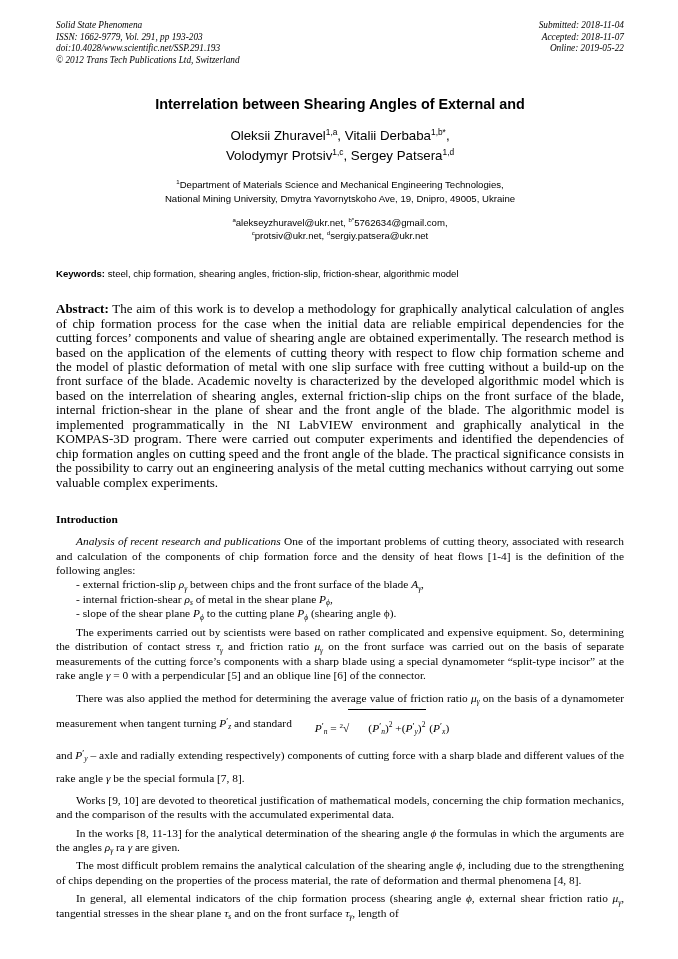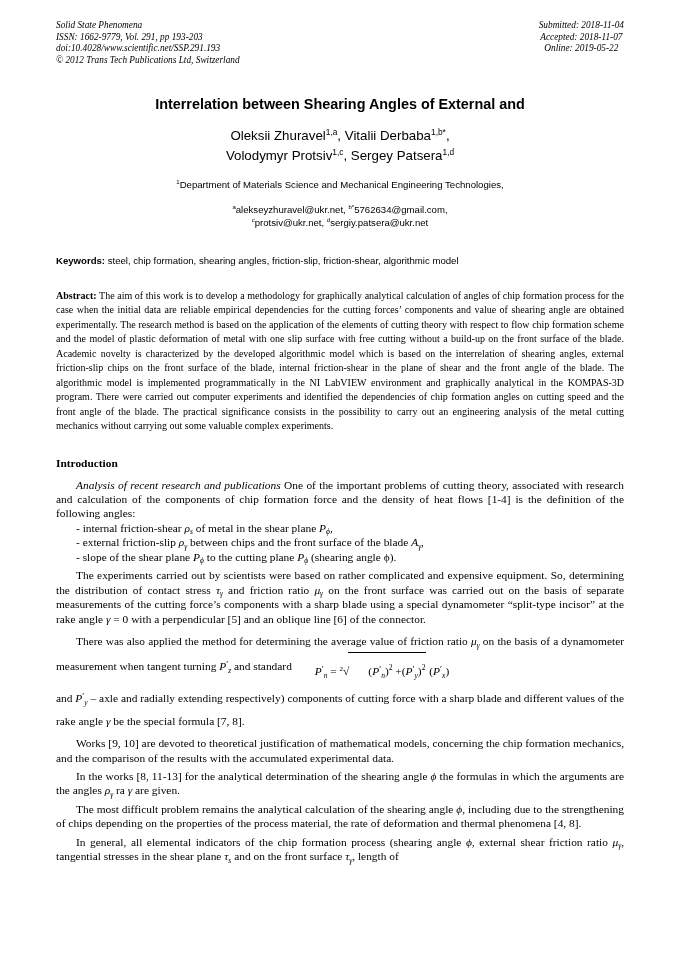--- a/index.html
+++ b/index.html
@@ -24,21 +24,21 @@
     display: flex;
     justify-content: space-between;
     align-items: flex-start;
     font-family: "Liberation Serif", serif;
     font-style: italic;
     font-size: 9.3px;
     line-height: 11.6px;
     margin-bottom: 2px;
   }
   .jhead .left  { text-align: left; }
-  .jhead .right { text-align: center; white-space: nowrap; }
+  .jhead .right { text-align: right; white-space: nowrap; }
   .jhead div > div { white-space: nowrap; }
 
   
   .title {
     font-family: "Liberation Sans", sans-serif;
     font-weight: bold;
     font-size: 14.4px;
     line-height: 19px;
     text-align: center;
     margin-top: 29px;
@@ -80,21 +80,21 @@
     font-family: "Liberation Sans", sans-serif;
     font-size: 9.6px;
     line-height: 13px;
     text-align: left;
     margin-top: 25px;
   }
   .keywords b { font-weight: bold; }
 
   
   .abstract {
-    font-size: 10px;
+    font-size: 13px;
     line-height: 14.45px;
     text-align: justify;
     margin-top: 22px;
   }
   .abstract b { font-weight: bold; }
 
   
   .section-head {
     font-size: 11.4px;
     font-weight: bold;
@@ -164,39 +164,40 @@
     <span class="ln">Interrelation between Shearing Angles of External and</span>
   </div>
 
   <div class="authors">
     <span class="ln"><span>Oleksii Zhuravel</span><sup>1,a</sup><span>, </span><span>Vitalii Derbaba</span><sup>1,b*</sup><span>,</span></span>
     <span class="ln"><span>Volodymyr Protsiv</span><sup>1,c</sup><span>, </span><span>Sergey Patsera</span><sup>1,d</sup></span>
   </div>
 
   <div class="affil">
     <span class="ln"><sup>1</sup><span>Department of Materials Science and Mechanical Engineering Technologies,</span></span>
+    <span class="ln">National Mining University, Dmytra Yavornytskoho Ave, 19, Dnipro, 49005, Ukraine</span>
   </div>
 
   <div class="emails">
     <span class="ln"><sup>a</sup><span>alekseyzhuravel@ukr.net, </span><sup>b*</sup><span>5762634@gmail.com,</span></span>
     <span class="ln"><sup>c</sup><span>protsiv@ukr.net, </span><sup>d</sup><span>sergiy.patsera@ukr.net</span></span>
   </div>
 
   <div class="keywords"><b>Keywords:</b><span> steel, chip formation, shearing angles, friction-slip, friction-shear, algorithmic model</span></div>
 
   <div class="abstract"><b>Abstract:</b><span> The aim of this work is to develop a methodology for graphically analytical calculation of angles of chip formation process for the case when the initial data are reliable empirical dependencies for the cutting forces’ components and value of shearing angle are obtained experimentally. The research method is based on the application of the elements of cutting theory with respect to flow chip formation scheme and the model of plastic deformation of metal with one slip surface with free cutting without a build-up on the front surface of the blade. Academic novelty is characterized by the developed algorithmic model which is based on the interrelation of shearing angles, external friction-slip chips on the front surface of the blade, internal friction-shear in the plane of shear and the front angle of the blade. The algorithmic model is implemented programmatically in the NI LabVIEW environment and graphically analytical in the KOMPAS-3D program. There were carried out computer experiments and identified the dependencies of chip formation angles on cutting speed and the front angle of the blade. The practical significance consists in the possibility to carry out an engineering analysis of the metal cutting mechanics without carrying out some valuable complex experiments.</span></div>
 
   <div class="section-head">Introduction</div>
 
   <div class="para first"><i>Analysis of recent research and publications</i><span> One of the important problems of cutting theory, associated with research and calculation of the components of chip formation force and the density of heat flows [1-4] is the definition of the following angles:</span></div>
 
+  <div class="bullet"><span>- external friction-slip </span><span class="mi">ρ</span><sub class="mi">γ</sub><span> between chips and the front surface of the blade </span><span class="mi">A</span><sub class="mi">γ</sub><span>,</span></div>
+
   <div class="bullet"><span>- internal friction-shear </span><span class="mi">ρ</span><sub class="mi">s</sub><span> of metal in the shear plane </span><span class="mi">P</span><sub class="mi">ϕ</sub><span>,</span></div>
 
-  <div class="bullet"><span>- external friction-slip </span><span class="mi">ρ</span><sub class="mi">γ</sub><span> between chips and the front surface of the blade </span><span class="mi">A</span><sub class="mi">γ</sub><span>,</span></div>
-
   <div class="bullet"><span>- slope of the shear plane </span><span class="mi">P</span><sub class="mi">ϕ</sub><span> to the cutting plane </span><span class="mi">P</span><sub class="mi">ϕ</sub><span> (shearing angle ϕ).</span></div>
 
   <div class="para"><span>The experiments carried out by scientists were based on rather complicated and expensive equipment. So, determining the distribution of contact stress </span><span class="mi">τ</span><sub class="mi">γ</sub><span> and friction ratio </span><span class="mi">μ</span><sub class="mi">γ</sub><span> on the front surface was carried out on the basis of separate measurements of the cutting force’s components with a sharp blade using a special dynamometer “split-type incisor” at the rake angle </span><span class="mi">γ</span><span> = 0 with a perpendicular [5] and an oblique line [6] of the connector.</span></div>
 
   <div class="para tall"><span>There was also applied the method for determining the average value of friction ratio </span><span class="mi">μ</span><sub class="mi">γ</sub><span> on the basis of a dynamometer measurement when tangent turning </span><span class="mi">P</span><span class="pr">′</span><sub class="mi">z</sub><span> and standard </span><span class="radix"><span class="mi">P</span><span class="pr">′</span><sub class="mi">n</sub><span> = </span><span class="radsup">2</span><span class="radsign">√</span><span class="radbody">(<span class="mi">P</span><span class="pr">′</span><sub class="mi">n</sub>)<span class="sq">2</span> <span>+</span>(<span class="mi">P</span><span class="pr">′</span><sub class="mi">y</sub>)<span class="sq">2</span></span> (<span class="mi">P</span><span class="pr">′</span><sub class="mi">x</sub>)</span></div>
 
   <div class="para noindent tall"><span>and </span><span class="mi">P</span><span class="pr">′</span><sub class="mi">y</sub><span> – axle and radially extending respectively) components of cutting force with a sharp blade and different values of the rake angle </span><span class="mi">γ</span><span> be the special formula [7, 8].</span></div>
 
   <div class="para">Works [9, 10] are devoted to theoretical justification of mathematical models, concerning the chip formation mechanics, and the comparison of the results with the accumulated experimental data.</div>
 

